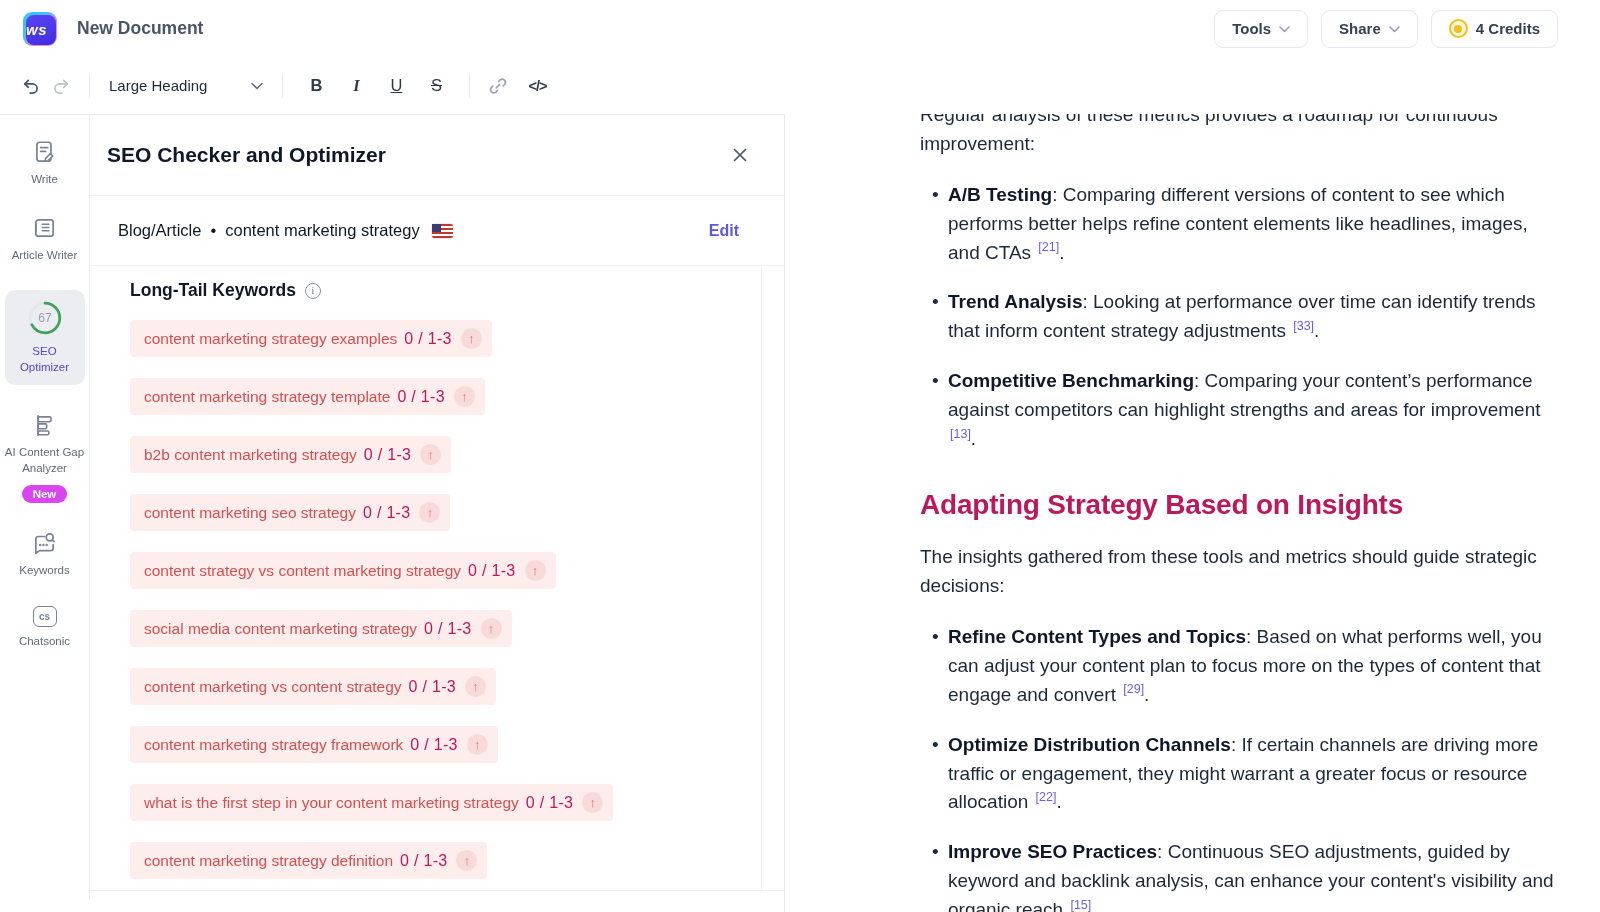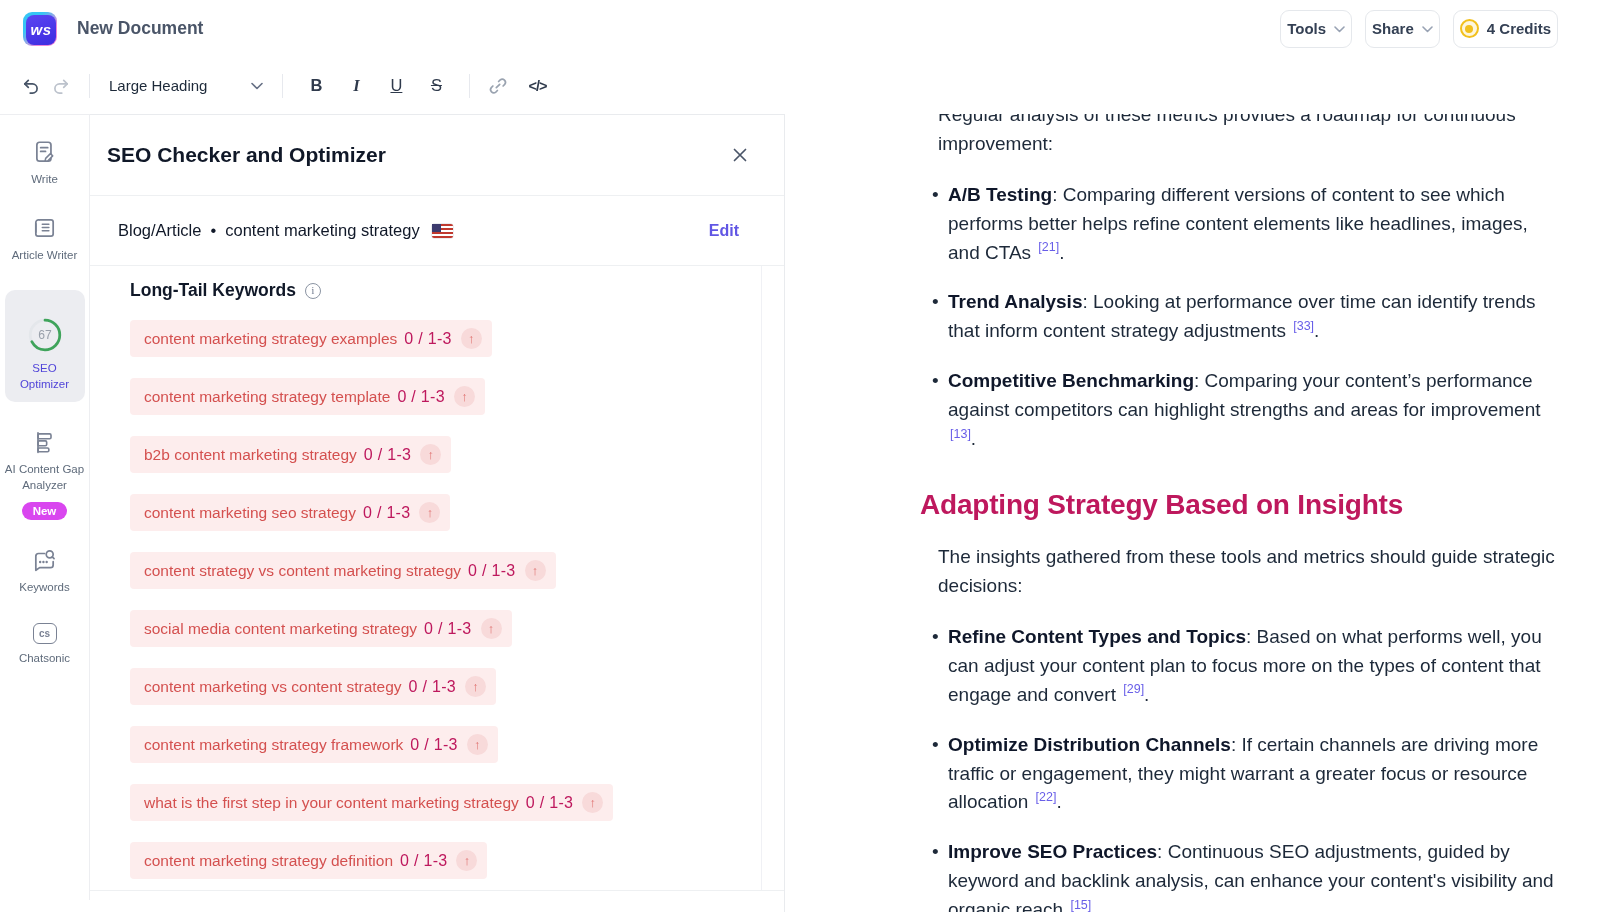--- a/index.html
+++ b/index.html
@@ -2,25 +2,25 @@
 <html><head>
 <meta charset="utf-8">
 <style>
   * { margin:0; padding:0; box-sizing:border-box; }
   html,body { width:1600px; height:912px; background:#fff; font-family:"Liberation Sans", sans-serif; overflow:hidden; }
 
   
   .app-header { position:absolute; top:0; left:0; width:1600px; height:57px; background:#fff; display:flex; align-items:center; }
   .logo { position:relative; width:34px; height:34px; margin-left:23px; cursor:pointer; }
   .logo .back { position:absolute; inset:0; border-radius:9px; background:linear-gradient(135deg,#36c5f4 0%, #36c5f4 30%, #ee87d8 70%, #ee87d8 100%); }
-  .logo .front { position:absolute; left:3px; top:3px; right:1px; bottom:1px; border-radius:8px; background:linear-gradient(160deg,#5b45f2,#3d2de0); display:flex; align-items:center; justify-content:center; }
+  .logo .front { position:absolute; left:3px; top:3px; right:1px; bottom:1px; border-radius:8px; background:linear-gradient(160deg,#5b45f2,#3d2de0); display:flex; align-items:center; justify-content:flex-start; }
   .logo .front span { color:#fff; font-weight:700; font-style:italic; font-size:15px; letter-spacing:.5px; }
   .doc-title { margin-left:20px; font-size:17.5px; font-weight:600; color:#4a5568; }
   .header-right { margin-left:auto; margin-right:42px; display:flex; gap:13px; }
-  .hbtn { height:38px; display:flex; align-items:center; gap:8px; padding:0 6px; border:1px solid #e5e8ec; border-radius:9px; background:#fff; font-size:15px; font-weight:600; color:#344054; cursor:pointer; }
+  .hbtn { height:38px; display:flex; align-items:center; gap:8px; padding:0 17px; border:1px solid #e5e8ec; border-radius:9px; background:#fff; font-size:15px; font-weight:600; color:#344054; cursor:pointer; }
   .chev { display:inline-block; margin-top:1px; }
   .coin { width:19px; height:19px; border-radius:50%; border:2.5px solid #f2c01d; display:flex; align-items:center; justify-content:center; background:#fdf6de; }
   .coin i { width:8px; height:8px; border-radius:50%; background:#f2c01d; }
 
   
   .toolbar { position:absolute; top:57px; left:0; width:1600px; height:57px; background:#fff; display:flex; align-items:center; }
   .tb-icon { display:flex; align-items:center; justify-content:center; width:30px; height:30px; cursor:pointer; }
   .tb-undo { margin-left:16px; }
   .tb-divider { width:1px; height:24px; background:#e7e9ee; margin:0 13px; }
   .para-style { display:flex; align-items:center; gap:44px; padding:0 6px; cursor:pointer; }
@@ -29,21 +29,21 @@
   .fmt-b { font-weight:700; }
   .fmt-i { font-family:"Liberation Serif", serif; font-style:italic; font-weight:600; }
   .fmt-u { text-decoration:underline; }
   .fmt-s { text-decoration:line-through; }
   .fmt-code { font-size:14.5px; font-weight:700; color:#2f3a4c; letter-spacing:-1px; }
 
   
   .sidebar { position:absolute; top:114px; left:0; width:90px; bottom:12px; background:#fff; border-top:1px solid #edeef1; border-right:1px solid #edeef1; display:flex; flex-direction:column; align-items:center; padding-top:24px; gap:27px; }
   .side-item { display:flex; flex-direction:column; align-items:center; gap:7px; cursor:pointer; width:80px; }
   .side-item .lbl { font-size:11.5px; line-height:1.35; color:#5f6b7b; text-align:center; }
-  .side-item.active { background:#ecedf1; border-radius:10px; padding:26px 4px 10px; }
+  .side-item.active { background:#ecedf1; border-radius:10px; padding:9px 4px 10px; }
   .side-item.active .lbl { color:#5145d9; font-weight:500; }
   .badge { background:#d946ef; color:#fff; font-size:11.5px; font-weight:600; border-radius:999px; padding:3px 11px; margin-top:2px; }
   .cs-box { width:24px; height:21px; border:1.6px solid #7a8294; border-radius:6px; display:flex; align-items:center; justify-content:center; font-size:10px; font-weight:600; color:#7a8294; }
 
   
   .seo-panel { position:absolute; top:114px; left:90px; width:695px; bottom:0; background:#fff; border-top:1px solid #e9ebee; border-right:1px solid #e9ebee; display:flex; flex-direction:column; }
   .panel-header { height:80px; display:flex; align-items:center; padding:0 30px 0 17px; }
   .panel-title { font-size:21px; font-weight:700; color:#101828; }
   .panel-close { margin-left:auto; width:28px; height:28px; display:flex; align-items:center; justify-content:center; cursor:pointer; }
   .panel-info { height:70px; border-top:1px solid #eef0f2; display:flex; align-items:center; padding:0 45px 0 28px; }
@@ -60,21 +60,21 @@
   .pill-row { display:block; }
   .pill .kw { font-size:15.5px; color:#d4504f; }
   .pill .cnt { font-size:16px; font-weight:400; color:#be185d; margin-left:7px; letter-spacing:.3px; }
   .pill .arrow { width:21px; height:21px; margin-left:9px; border-radius:50%; background:#f8dada; color:#df6f6d; font-size:13px; display:flex; align-items:center; justify-content:center; }
   .pill .arrow::before { content:"\2191"; }
   .panel-footer { height:22px; border-top:1px solid #eef0f2; background:#fff; }
 
   
   .doc-area { position:absolute; top:114px; left:785px; right:0; bottom:0; background:#fff; overflow:hidden; cursor:text; }
   .doc-inner { margin:-13px 45px 0 135px; width:640px; color:#1d2939; font-size:19px; line-height:1.52; }
-  .doc-inner p { margin-bottom:22px;margin-left:18px; }
+  .doc-inner p { margin-bottom:22px; }
   .doc-inner h2 { font-size:28px; font-weight:700; color:#be185d; margin:30px 0 17px; letter-spacing:-.2px; }
   .doc-inner ul { list-style:none; margin-left:12px; }
   .doc-inner li { position:relative; padding-left:16px; margin-bottom:21px; }
   .doc-inner li::before { content:"\2022"; position:absolute; left:0; top:0; color:#1d2939; }
   .doc-inner b { color:#0f172a; font-weight:700; }
   .cite { color:#685ee8; font-size:12.5px; vertical-align:super; line-height:0; padding-left:2px; }
 
   svg { display:block; }
 </style>
 </head>

